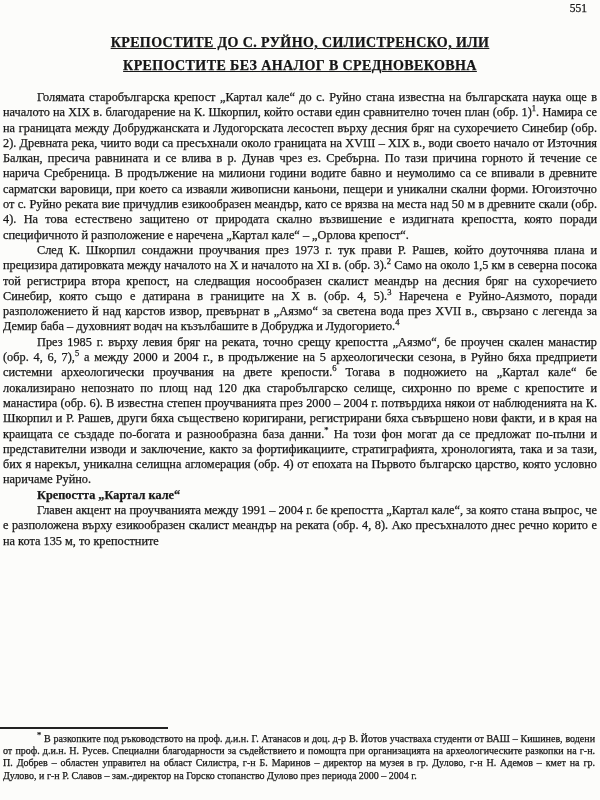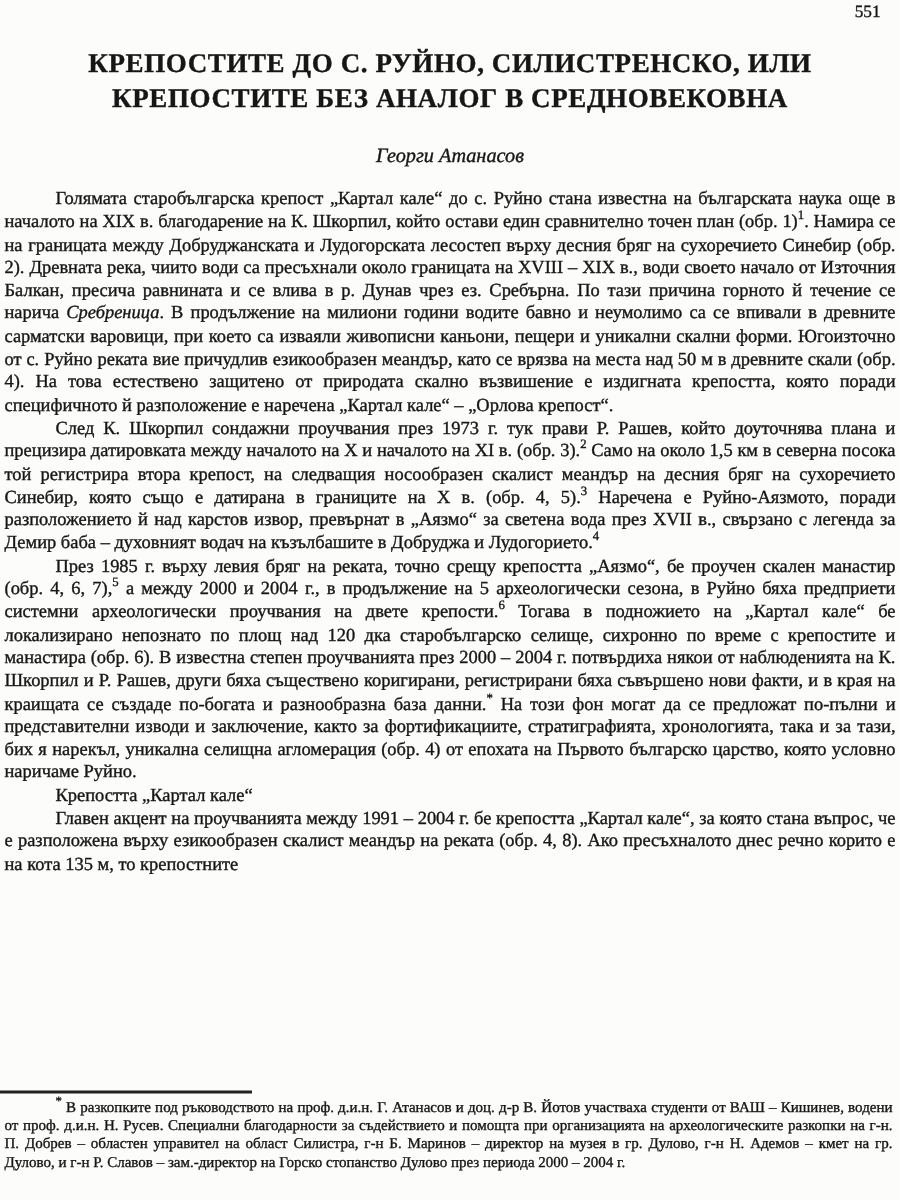--- a/index.html
+++ b/index.html
@@ -15,41 +15,42 @@
     overflow:hidden;
     -webkit-text-stroke:0.25px #1a1a1a;
   }
   .page-number {
     position:absolute; top:1px; right:13px;
     font-size:11.5px; line-height:14px;
   }
   .title {
     margin:31px 8px 0 8px;
     text-align:center;
-    font-size:18px; line-height:23px;
+    font-size:14px; line-height:23px;
     font-weight:bold;
     letter-spacing:0.4px;
+    text-decoration:underline;
   }
   .title-line { display:block; }
   .author {
     margin-top:19px;
     text-align:center;
     font-style:italic;
     font-size:13.5px; line-height:16px;
   }
   .body {
     margin-top:13px;
     font-size:12.3px; line-height:15.3px;
     text-align:justify;
   }
   .para { margin:0; text-indent:34px; }
   .para.heading { font-weight:bold; text-align:left; }
   sup { font-size:8.5px; line-height:0; vertical-align:super; }
-  .it { font-style:italic; }
-  .bd { font-weight:normal; }
+  .it { }
+  .bd { font-weight:bold; }
   .footnote-area {
     position:absolute;
     left:0; right:5px; top:727px;
   }
   .footnote-rule {
     width:168px; height:0;
     border-top:2px solid #222;
     margin-left:0;
   }
   .footnote {
@@ -64,21 +65,20 @@
 
 <div class="page">
 
   <div class="page-number">551</div>
 
   <h1 class="title">
     <span class="title-line">КРЕПОСТИТЕ ДО С. РУЙНО, СИЛИСТРЕНСКО, ИЛИ</span>
     <span class="title-line">КРЕПОСТИТЕ БЕЗ АНАЛОГ В СРЕДНОВЕКОВНА</span>
   </h1>
 
-  <div class="author">Георги Атанасов</div>
 
   <div class="body">
     <p class="para"><span>Голямата старобългарска крепост „Картал кале“ до с. Руйно стана известна на българската наука още в началото на XIX в. благодарение на К. Шкорпил, който остави един сравнително точен план (обр. 1)</span><sup>1</sup><span>. Намира се на границата между Добруджанската и Лудогорската лесостеп върху десния бряг на сухоречието Синебир (обр. 2). Древната река, чиито води са пресъхнали около границата на XVIII – XIX в., води своето начало от Източния Балкан, пресича равнината и се влива в р. Дунав чрез ез. Сребърна. По тази причина горното й течение се нарича </span><span class="it">Сребреница</span><span>. В продължение на милиони години водите бавно и неумолимо са се впивали в древните сарматски варовици, при което са изваяли живописни каньони, пещери и уникални скални форми. Югоизточно от с. Руйно реката вие причудлив езикообразен меандър, като се врязва на места над 50 м в древните скали (обр. 4). На това естествено защитено от природата скално възвишение е издигната крепостта, която поради специфичното й разположение е наречена „Картал кале“ – „Орлова крепост“.</span></p>
     <p class="para"><span>След К. Шкорпил сондажни проучвания през 1973 г. тук прави Р. Рашев, който доуточнява плана и прецизира датировката между началото на X и началото на XI в. (обр. 3).</span><sup>2</sup><span> Само на около 1,5 км в северна посока той регистрира втора крепост, на следващия носообразен скалист меандър на десния бряг на сухоречието Синебир, която също е датирана в границите на X в. (обр. 4, 5).</span><sup>3</sup><span> Наречена е Руйно-Аязмото, поради разположението й над карстов извор, превърнат в „Аязмо“ за светена вода през XVII в., свързано с легенда за Демир баба – духовният водач на къзълбашите в Добруджа и Лудогорието.</span><sup>4</sup></p>
     <p class="para"><span>През 1985 г. върху левия бряг на реката, точно срещу крепостта „Аязмо“, бе проучен скален манастир (обр. 4, 6, 7),</span><sup>5</sup><span> а между 2000 и 2004 г., в продължение на 5 археологически сезона, в Руйно бяха предприети системни археологически проучвания на двете крепости.</span><sup>6</sup><span> Тогава в подножието на „Картал кале“ бе локализирано непознато по площ над 120 дка старобългарско селище, сихронно по време с крепостите и манастира (обр. 6). В известна степен проучванията през 2000 – 2004 г. потвърдиха някои от наблюденията на К. Шкорпил и Р. Рашев, други бяха съществено коригирани, регистрирани бяха съвършено нови факти, и в края на краищата се създаде по-богата и разнообразна база данни.</span><sup>*</sup><span> На този фон могат да се предложат по-пълни и представителни изводи и заключение, както за фортификациите, стратиграфията, хронологията, така и за тази, бих я нарекъл, уникална селищна агломерация (обр. 4) от епохата на Първото българско царство, която условно наричаме Руйно.</span></p>
     <p class="para heading"><span class="bd">Крепостта „Картал кале“</span></p>
     <p class="para"><span>Главен акцент на проучванията между 1991 – 2004 г. бе крепостта „Картал кале“, за която стана въпрос, че е разположена върху езикообразен скалист меандър на реката (обр. 4, 8). Ако пресъхналото днес речно корито е на кота 135 м, то крепостните</span></p>
   </div>
 
   <div class="footnote-area">

